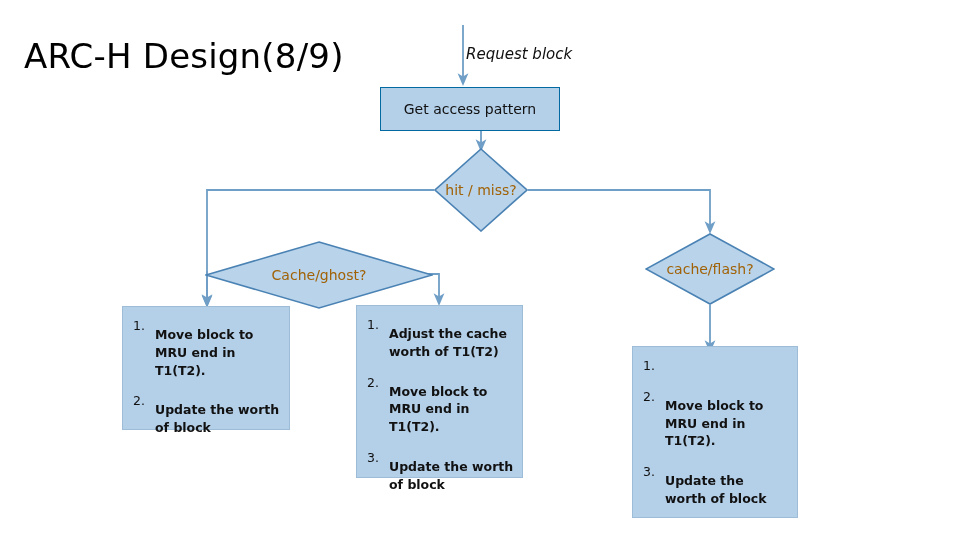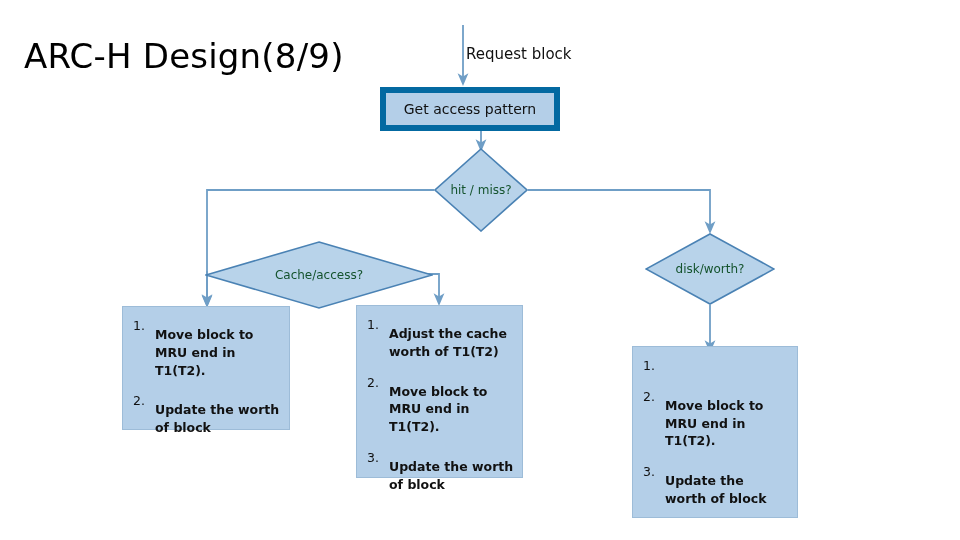--- a/index.html
+++ b/index.html
@@ -47,21 +47,21 @@
     font-size: 15px;
     color: #101010;
     white-space: nowrap;
   }
 
   
   .proc-box {
     position: absolute;
     box-sizing: border-box;
     background: #b4cfe8;
-    border: 6px solid #0369a1;
+    border: 1px solid #0369a1;
     display: flex;
     align-items: center;
     justify-content: center;
   }
   .proc-box .proc-label {
     font-family: "DejaVu Sans", sans-serif;
     font-size: 14px;
     color: #101010;
     white-space: nowrap;
   }
@@ -79,22 +79,22 @@
   .diamond .diamond-label {
     position: absolute;
     left: 0;
     top: 0;
     width: 100%;
     height: 100%;
     display: flex;
     align-items: center;
     justify-content: center;
     font-family: "DejaVu Sans", sans-serif;
-    font-size: 12px;
-    color: #14532d;
+    font-size: 14px;
+    color: #a16207;
     white-space: nowrap;
   }
 
   
   .list-box {
     position: absolute;
     box-sizing: border-box;
     background: #b4cfe8;
     border: 1px solid #9dbcd8;
     padding: 10px 8px 10px 10px;
@@ -164,45 +164,45 @@
       <path d="M 382 274 L 439 274 L 439 300" fill="none" stroke="#6f9ec6" stroke-width="1.8" marker-end="url(#arrowhead)"></path>
     </g>
 
     <g>
       <path d="M 710 305 L 710 347" fill="none" stroke="#6f9ec6" stroke-width="1.8" marker-end="url(#arrowhead)"></path>
     </g>
   </svg>
 
   <div class="slide-title">ARC-H Design(8/9)</div>
 
-  <div class="edge-label" style="left:466px; top:45px;">Request block</div>
+  <div class="edge-label" style="left:466px; top:45px;font-style:italic;">Request block</div>
 
   <div class="proc-box" style="left:380px; top:87px; width:180px; height:44px;">
     <span class="proc-label">Get access pattern</span>
   </div>
 
   <div class="diamond" style="left:434px; top:148px; width:94px; height:84px;">
     <svg width="94" height="84" viewBox="0 0 94 84">
       <polygon points="47,1 93,42 47,83 1,42" fill="#b8d3ea" stroke="#4a82b4" stroke-width="1.6"></polygon>
     </svg>
     <span class="diamond-label">hit / miss?</span>
   </div>
 
   <div class="diamond" style="left:205px; top:241px; width:228px; height:68px;">
     <svg width="228" height="68" viewBox="0 0 228 68">
       <polygon points="114,1 227,34 114,67 1,34" fill="#b8d3ea" stroke="#4a82b4" stroke-width="1.6"></polygon>
     </svg>
-    <span class="diamond-label">Cache/access?</span>
+    <span class="diamond-label">Cache/ghost?</span>
   </div>
 
   <div class="diamond" style="left:645px; top:233px; width:130px; height:72px;">
     <svg width="130" height="72" viewBox="0 0 130 72">
       <polygon points="65,1 129,36 65,71 1,36" fill="#b8d3ea" stroke="#4a82b4" stroke-width="1.6"></polygon>
     </svg>
-    <span class="diamond-label">disk/worth?</span>
+    <span class="diamond-label">cache/flash?</span>
   </div>
 
   <div class="list-box" style="left:122px; top:306px; width:168px; height:124px;">
     <ol>
       <li>
         <span class="num">1.</span>
         <span class="txt">Move block to MRU end in T1(T2).</span>
       </li>
       <li>
         <span class="num">2.</span>

